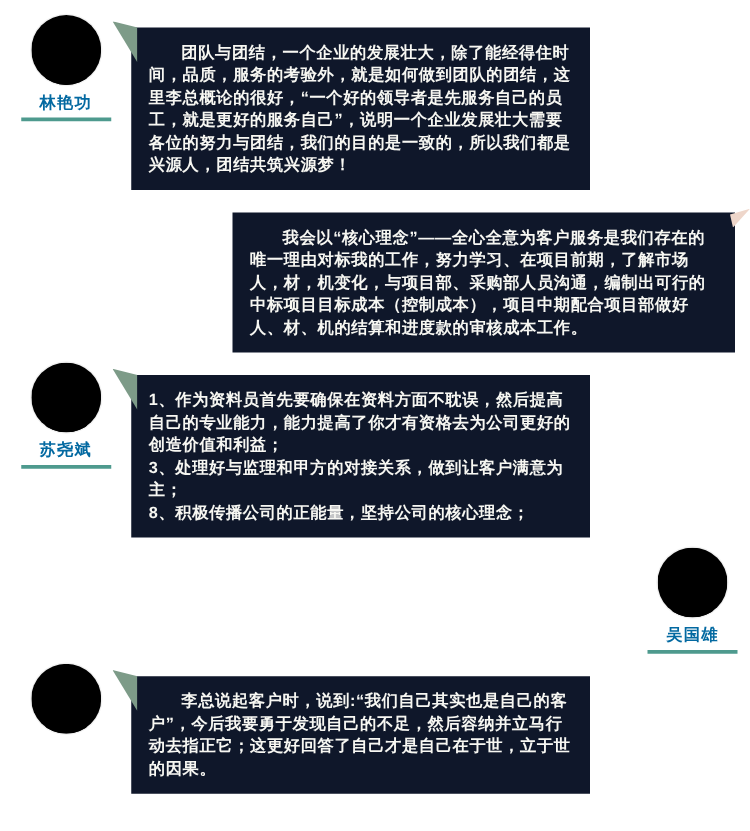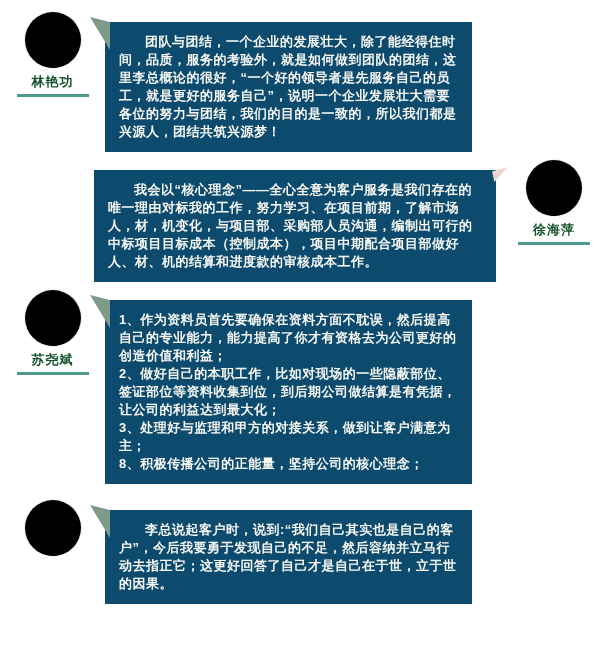--- a/index.html
+++ b/index.html
@@ -16,33 +16,33 @@
 
   
   .avcol { display:flex; flex-direction:column; align-items:center; flex:0 0 auto; }
   .row.left  .avcol { width:105px; }
   .row.right .avcol { width:92px; }
   .avatar {
     width:56px; height:56px; border-radius:50%; overflow:hidden;
     box-shadow:0 0 0 1px rgba(0,0,0,0.06);
   }
   .avatar svg { display:block; width:56px; height:56px; }
-  .speaker { margin-top:5px; font-size:13px; font-weight:bold; color:#14532d; letter-spacing:1px; }
+  .speaker { margin-top:5px; font-size:13px; font-weight:bold; color:#0369a1; letter-spacing:1px; }
   .nameline { margin-top:3px; width:72px; height:3px; background:#4e9a8e; }
 
   
   .av1 { --bg:#56688a; --head:#453c35; --shirt:#ece9e2; --board:transparent; }
   .av2 { --bg:#b4b8b1; --head:#4a4036; --shirt:#6d8a68; --board:#c9cdc6; }
   .av3 { --bg:#c3c9c0; --head:#3c3a37; --shirt:#52555b; --board:#dde1da; }
   .av4 { --bg:#9da3a2; --head:#443a33; --shirt:#eceae4; --board:transparent; }
   .av5 { --bg:#767d79; --head:#3e3832; --shirt:#e7e4dd; --board:#b9bdb6; }
 
   
   .bubble {
-    position:relative; background:#0c4a6e; color:#f7f7f2;
+    position:relative; background:#0f172a; color:#f7f7f2;
     font-size:13px; font-weight:bold; line-height:18px;
     padding:11px 14px; margin-top:10px; letter-spacing:0.5px;
   }
   .row.left  .bubble { width:367px; }
   .row.right .bubble { width:402px; margin-right:12px; }
   .bubble p.ind { text-indent:2em; }
   .bubble p + p { margin-top:0; }
   .tail { position:absolute; display:block; }
   .row.left .tail {
     left:-15px; top:-5px; width:20px; height:33px; background:#7d9b88;
@@ -83,51 +83,50 @@
       <i class="tail"></i>
       <p class="ind">团队与团结，一个企业的发展壮大，除了能经得住时间，品质，服务的考验外，就是如何做到团队的团结，这里李总概论的很好，“一个好的领导者是先服务自己的员工，就是更好的服务自己”，说明一个企业发展壮大需要各位的努力与团结，我们的目的是一致的，所以我们都是兴源人，团结共筑兴源梦！</p>
     </div>
   </div>
 
   <div class="row right">
     <div class="bubble">
       <i class="tail"></i>
       <p class="ind">我会以“核心理念”——全心全意为客户服务是我们存在的唯一理由对标我的工作，努力学习、在项目前期，了解市场人，材，机变化，与项目部、采购部人员沟通，编制出可行的中标项目目标成本（控制成本），项目中期配合项目部做好人、材、机的结算和进度款的审核成本工作。</p>
     </div>
-    <div class="avcol">
-      <div class="avatar av2">
-        <svg viewBox="0 0 56 56">
-            <use href="#person"></use>
-          </svg>
-      </div>
-      <div class="speaker">徐海萍</div>
-      <div class="nameline"></div>
-    </div>
   </div>
 
   <div class="row left">
     <div class="avcol">
       <div class="avatar av3">
         <svg viewBox="0 0 56 56">
             <use href="#person"></use>
           </svg>
       </div>
       <div class="speaker">苏尧斌</div>
       <div class="nameline"></div>
     </div>
     <div class="bubble">
       <i class="tail"></i>
       <p>1、作为资料员首先要确保在资料方面不耽误，然后提高自己的专业能力，能力提高了你才有资格去为公司更好的创造价值和利益；</p>
-      <p>2、做好自己的本职工作，比如对现场的一些隐蔽部位、签证部位等资料收集到位，到后期公司做结算是有凭据，让公司的利益达到最大化；</p>
       <p>3、处理好与监理和甲方的对接关系，做到让客户满意为主；</p>
       <p>8、积极传播公司的正能量，坚持公司的核心理念；</p>
     </div>
   </div>
 
   <div class="row right">
+    <div class="avcol">
+      <div class="avatar av4">
+        <svg viewBox="0 0 56 56">
+            <use href="#person"></use>
+          </svg>
+      </div>
+      <div class="speaker">吴国雄</div>
+      <div class="nameline"></div>
+    </div>
   </div>
 
   <div class="row left">
     <div class="avcol">
       <div class="avatar av5">
         <svg viewBox="0 0 56 56">
             <use href="#person"></use>
           </svg>
       </div>
 

